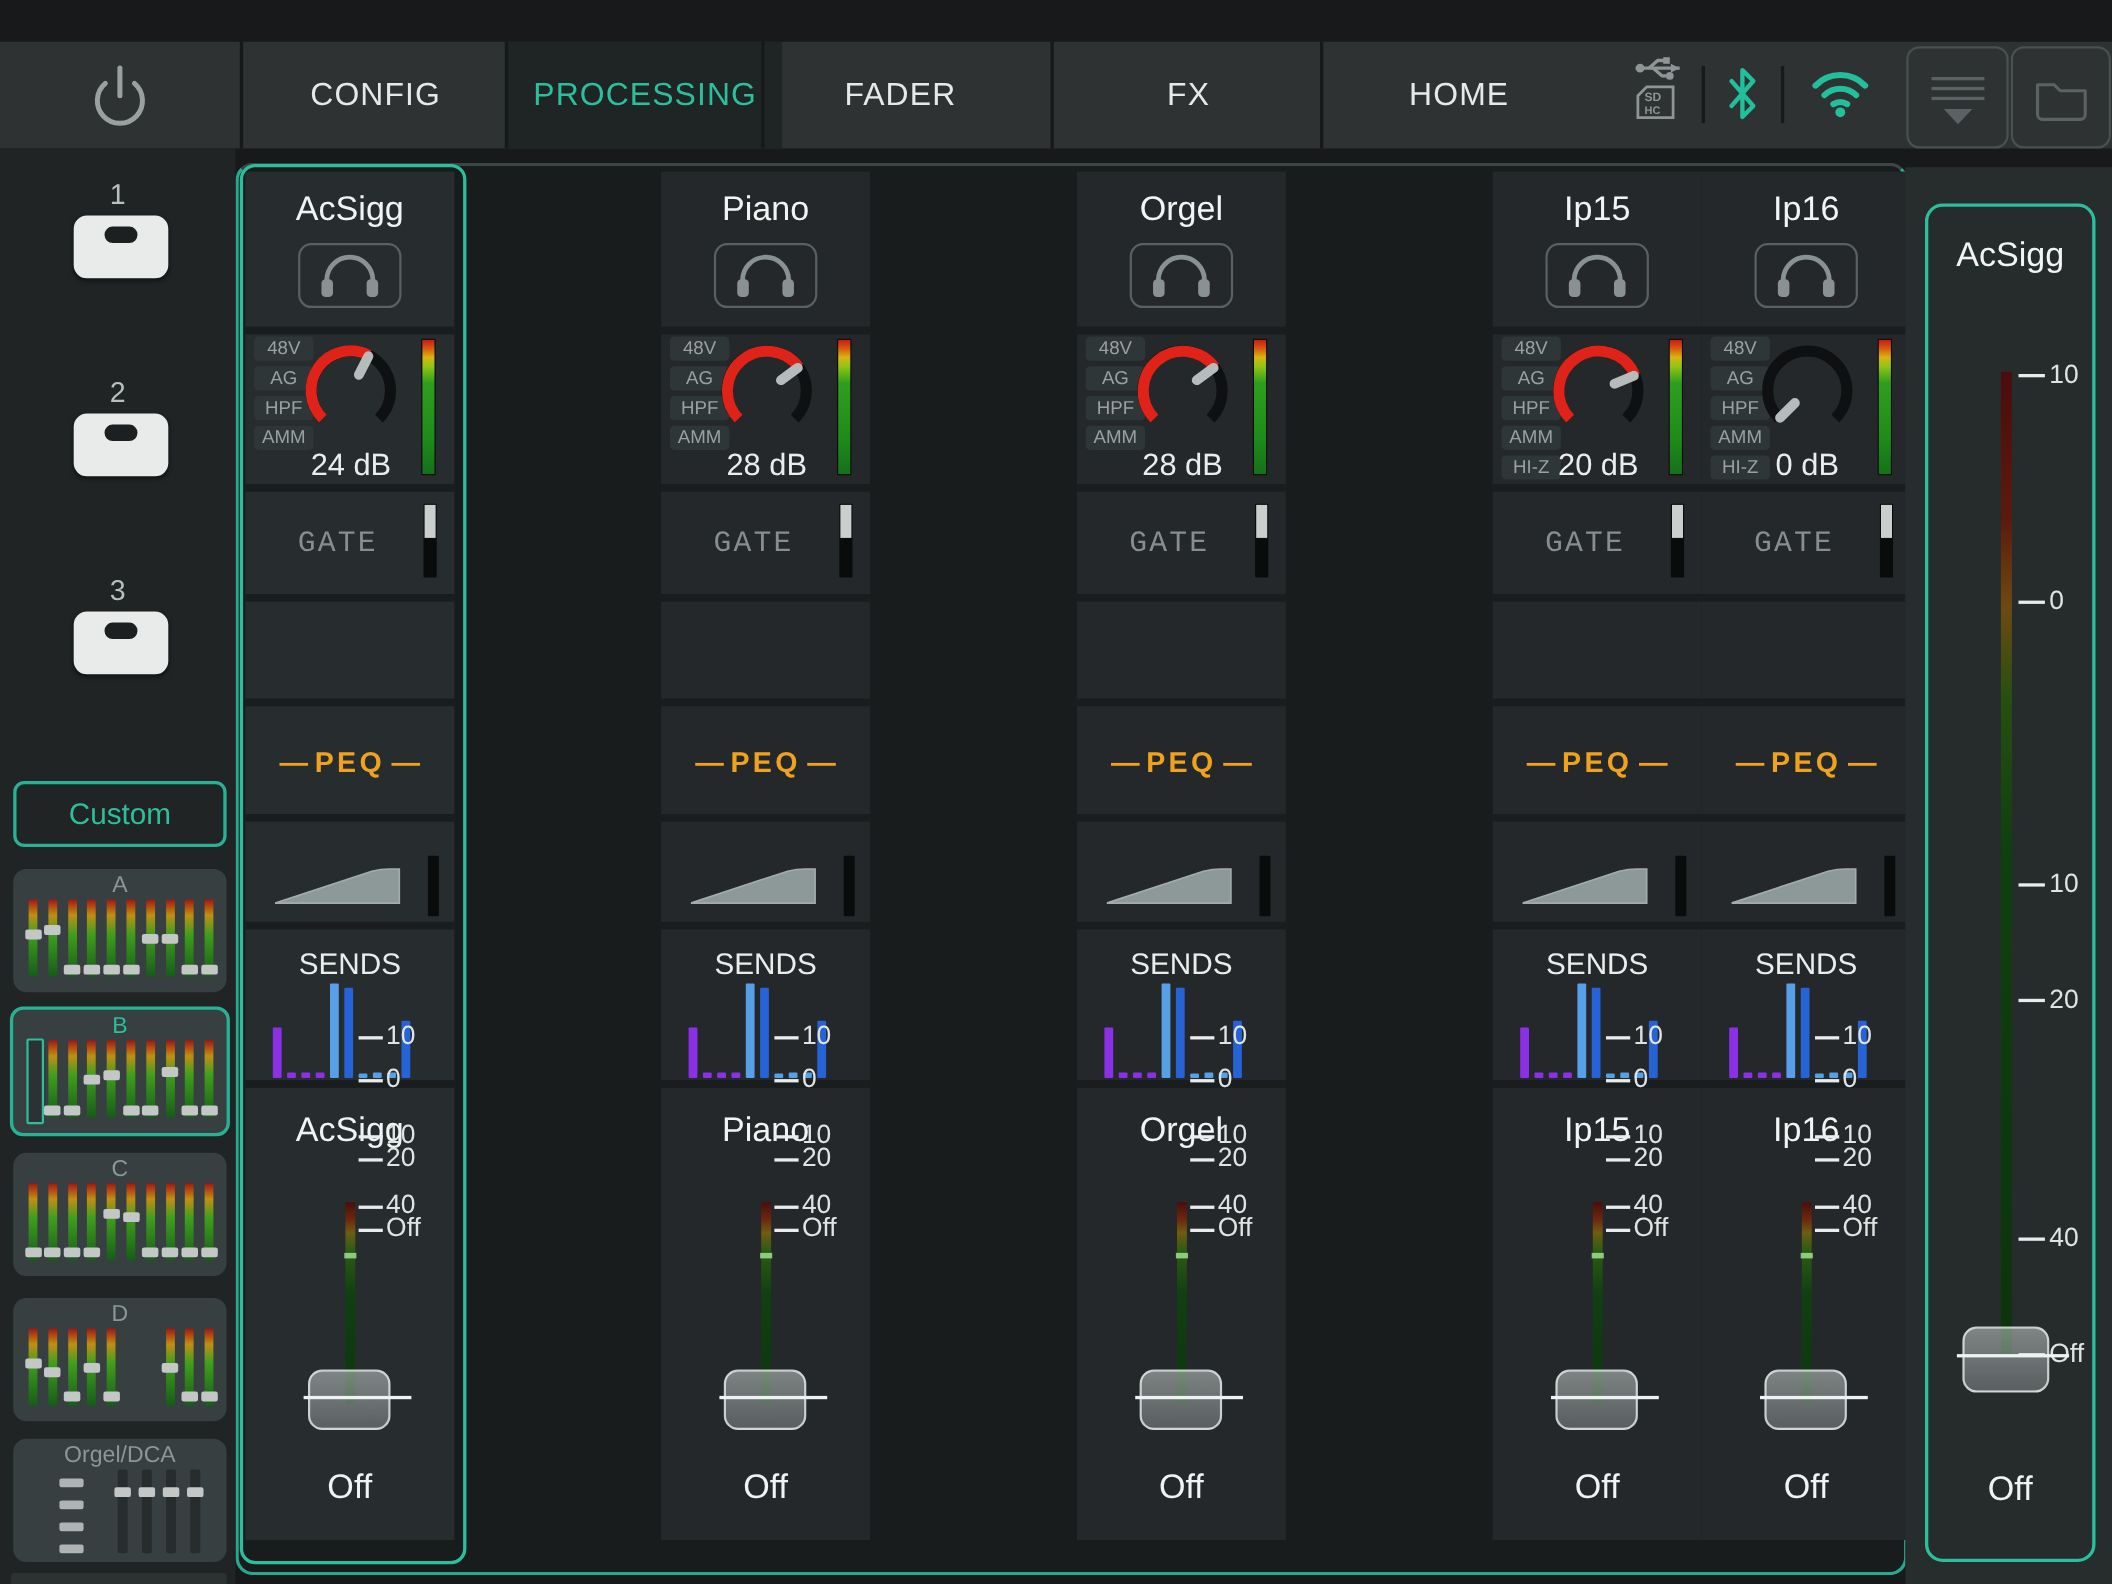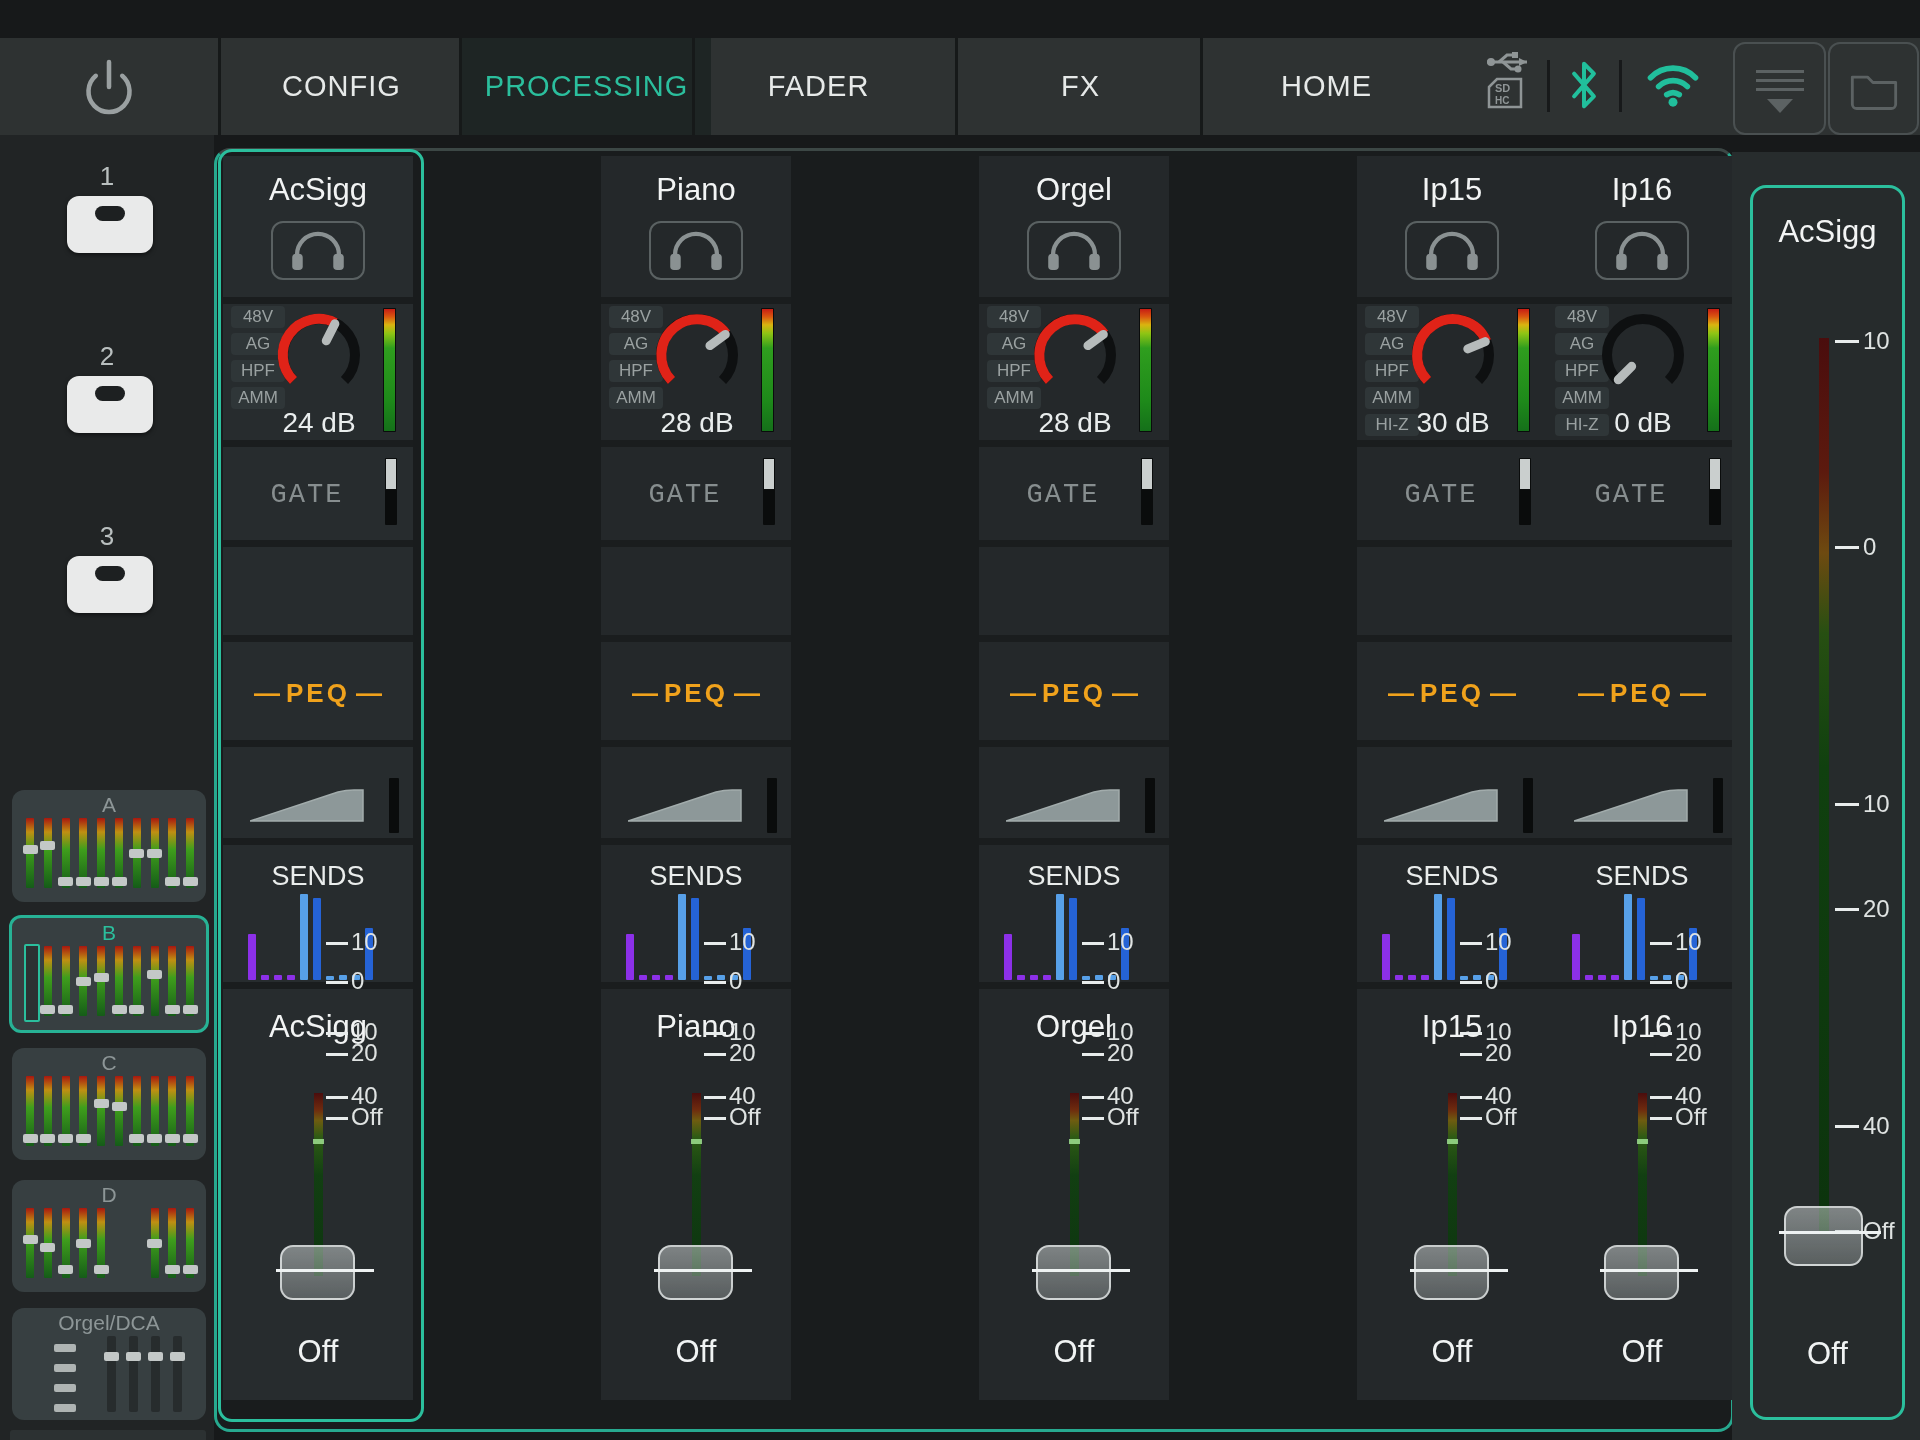--- a/index.html
+++ b/index.html
@@ -154,20 +154,23 @@
         <div class="mutepill"></div>
       </div>
     <div class="a mutelabel" style="top:206px;">2</div>
     <div class="a mutebtn" style="top:241px;">
         <div class="mutepill"></div>
       </div>
     <div class="a mutelabel" style="top:386px;">3</div>
     <div class="a mutebtn" style="top:421px;">
         <div class="mutepill"></div>
       </div>
+    <div id="custombtn" class="a ctr" style="top:575px;box-sizing:border-box;">
+      <span>Custom</span>
+    </div>
     <div id="layers">
         <div class="a layer" style="top: 655px;">
           <div class="a layerlabel">A</div>
           <div class="minibar" style="left: 14px; top: 28px; height: 70px;"></div>
           <div class="minicap" style="left: 10.5px; top: 55.45px;"></div>
           <div class="minibar" style="left: 31.8px; top: 28px; height: 70px;"></div>
           <div class="minicap" style="left: 28.3px; top: 51.18px;"></div>
           <div class="minibar" style="left: 49.6px; top: 28px; height: 70px;"></div>
           <div class="minicap" style="left: 46.1px; top: 86.56px;"></div>
           <div class="minibar" style="left: 67.4px; top: 28px; height: 70px;"></div>
@@ -525,21 +528,21 @@
         <div class="badge" style="top: 204px;">HPF</div>
         <div class="badge" style="top: 231px;">AMM</div>
         <div class="badge" style="top: 258px;">HI-Z</div>
         <div style="position: absolute; left: 48px; top: 151px; width: 96px; height: 96px;">
           <svg width="96" height="96" viewBox="0 0 96 96">
             <path d="M22.5 73.5 A36 36 0 1 1 73.5 73.5" fill="none" stroke="#0e1011" stroke-width="10"></path>
             <path d="M22.5 73.5 A36 36 0 1 1 81.3 34.2" fill="none" stroke="#e02318" stroke-width="10"></path>
             <line x1="62.78207252018059" y1="41.877065082158566" x2="80.33578363789503" y2="34.60607986722186" stroke="#b6bbbb" stroke-width="9" stroke-linecap="round"></line>
           </svg>
         </div>
-        <div class="gainlabel">30 dB</div>
+        <div class="gainlabel">20 dB</div>
         <div class="slot" style="left: 160px; top: 152px; width: 13px; height: 124px;">
           <div class="inmeter-fill"></div>
         </div>
         <div class="gatelabel" style="top: 324px;">GATE</div>
         <div class="slot" style="left: 162px; top: 302px; width: 12px; height: 67px;">
           <div class="gatefill"></div>
         </div>
         <div class="peqrow" style="top: 522px;">
           <div style="position: static;">—</div>
           <div class="pl" style="position: static;">PEQ</div>

